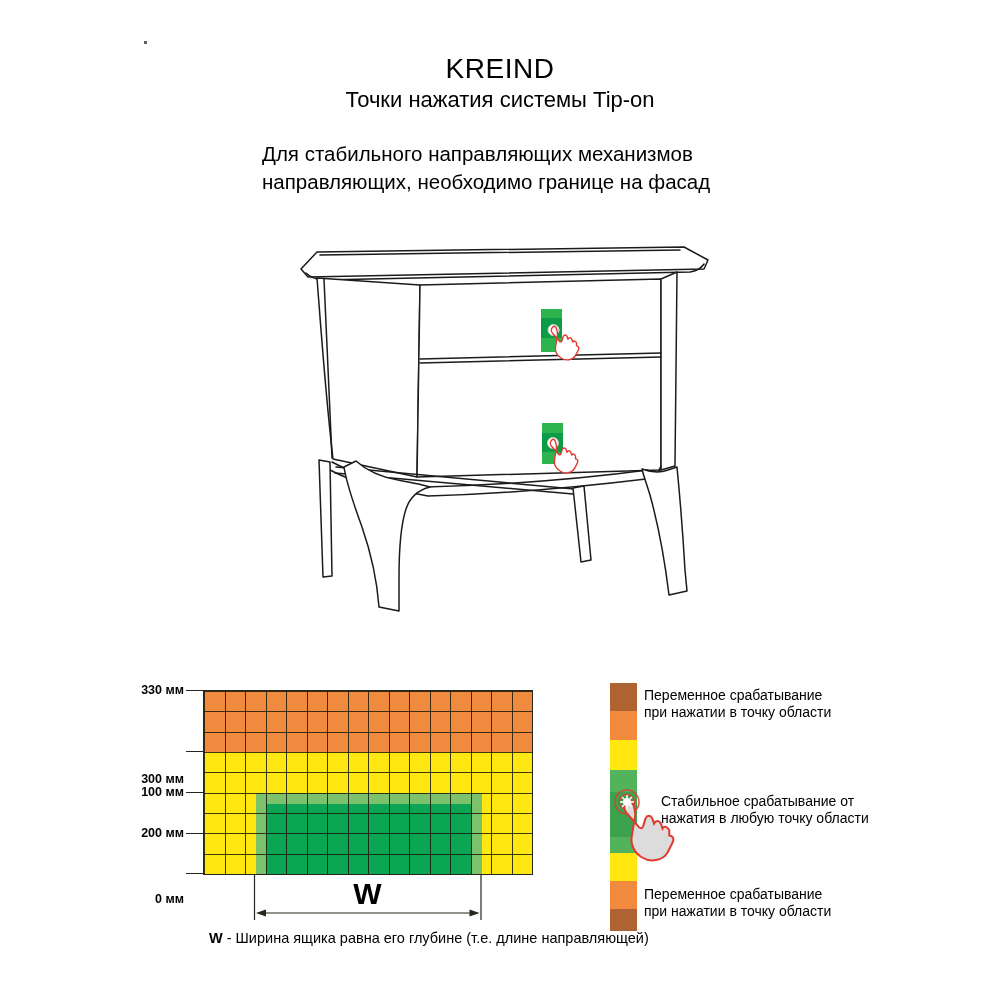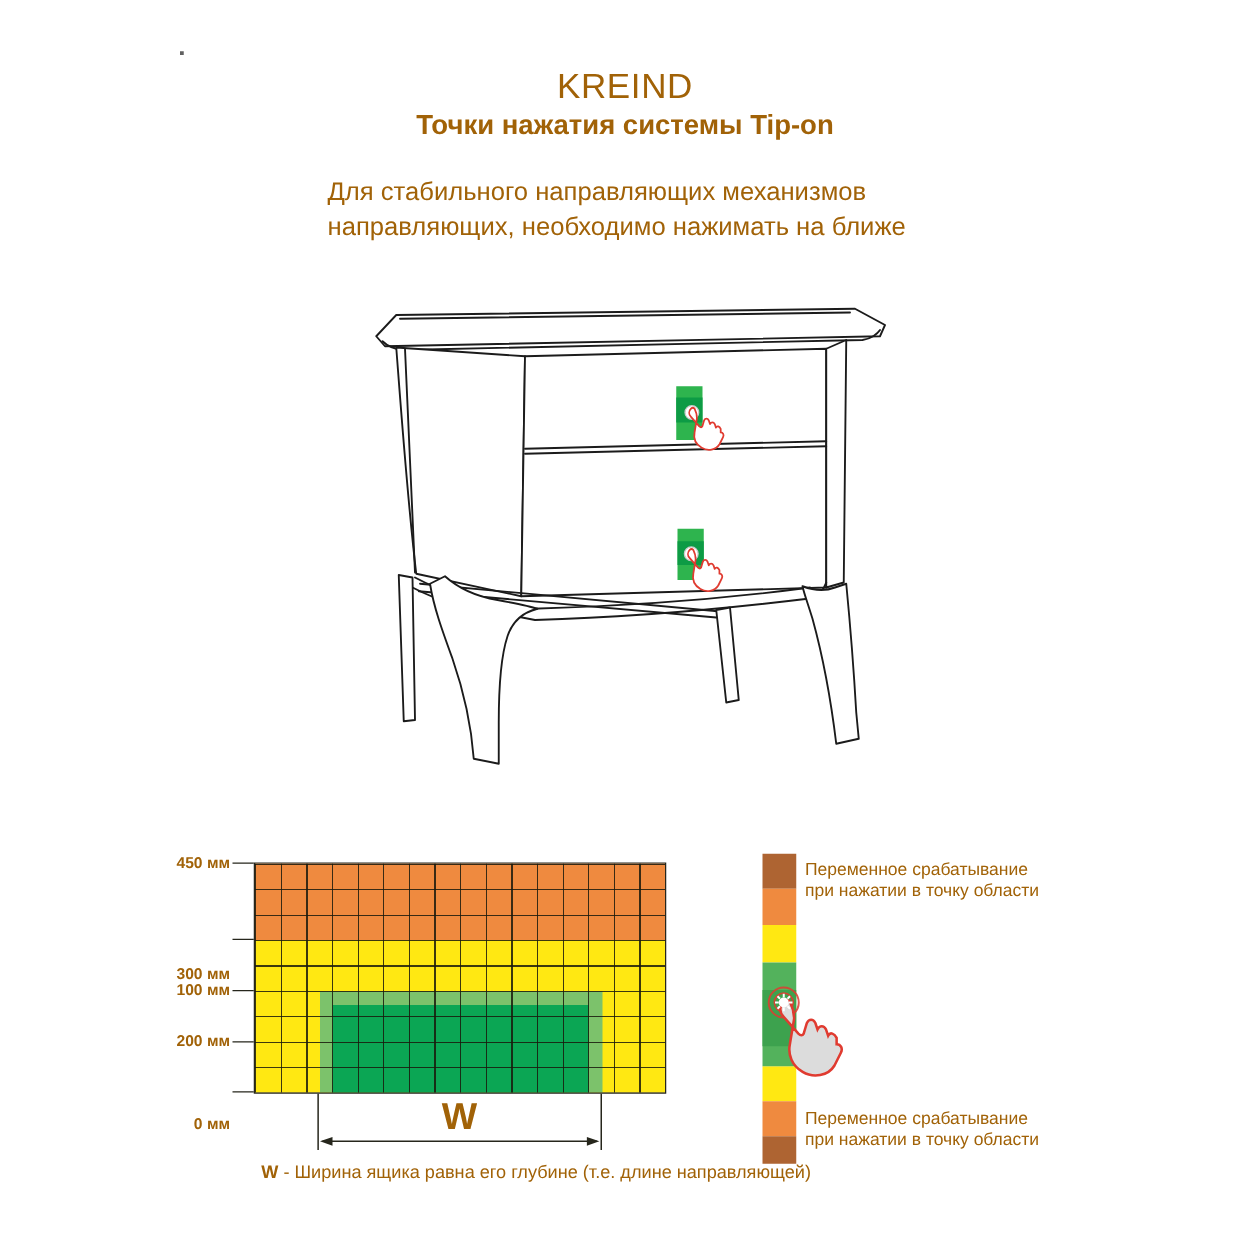--- a/index.html
+++ b/index.html
@@ -1,21 +1,21 @@
 <!DOCTYPE html>
 <html><head>
 <meta charset="utf-8">
 <style>
   html,body{margin:0;padding:0;background:#fff;}
   #page{position:relative;width:1000px;height:1000px;background:#ffffff;overflow:hidden;
-        font-family:"Liberation Sans", sans-serif;color:#a16207;}
+        font-family:"Liberation Sans", sans-serif;color:#000000;}
   .abs{position:absolute;}
   
   .brand{left:0;top:53px;width:1000px;text-align:center;font-size:28px;letter-spacing:.5px;}
-  .subtitle{left:0;top:87px;width:1000px;text-align:center;font-size:22px;font-weight:bold;}
+  .subtitle{left:0;top:87px;width:1000px;text-align:center;font-size:22px;}
   .descr{left:262px;top:140px;width:500px;font-size:20.5px;line-height:27.5px;}
   .stray-dot{left:144px;top:41px;width:3px;height:3px;background:#3a3a3a;opacity:.8;}
   
   .grid-area{left:203px;top:690px;width:328px;height:183px;border:1px solid #26261c;box-sizing:content-box;}
   .zone{position:absolute;}
   .z-orange{left:0;top:0;width:328px;height:61px;background:#ef8a3f;}
   .z-yellow{left:0;top:61px;width:328px;height:122px;background:#ffe812;}
   .z-green-border{left:51.5px;top:102.3px;width:226.5px;height:80.7px;background:#7cc26b;}
   .z-green-core{left:62px;top:113px;width:205px;height:70px;background:#0ba654;}
   .grid-lines{left:0;top:0;width:328px;height:183px;
@@ -48,21 +48,21 @@
 <body>
 
 <div id="page">
 
   <div class="abs stray-dot"></div>
 
   <div class="abs brand">KREIND</div>
   <div class="abs subtitle">Точки нажатия системы Tip-on</div>
   <div class="abs descr">
     <div>Для стабильного направляющих механизмов</div>
-    <div>направляющих, необходимо нажимать на ближе</div>
+    <div>направляющих, необходимо границе на фасад</div>
   </div>
 
   <svg class="abs" style="left:0;top:0;" width="1000" height="1000" viewBox="0 0 1000 1000" fill="none" stroke="#1b1b1b" stroke-width="1.5" stroke-linejoin="round" stroke-linecap="round">
     <defs>
       <symbol id="hand" viewBox="0 0 34 36" overflow="visible">
         <path d="M4,2 C2,4 2,7 4,9 L11,17 C12,18 13,18 13.5,17 L15,12 C16,10 18,10 19,12 L20,15
                  C21,13 23,13 24,15 L25,18 C26,16 28,17 29,19 L29,22 C31,22 32,24 31,26
                  L28,32 C25,37 18,38 13,35 C8,32 6,27 7,22 L9,10 C9,7 8,4 7,2 C6,1 5,1 4,2 Z"></path>
       </symbol>
     </defs>
@@ -120,21 +120,21 @@
     <div class="zone z-green-border"></div>
     <div class="zone z-green-core"></div>
     <div class="zone grid-lines"></div>
   </div>
 
   <div class="abs tick" style="top:690px"></div>
   <div class="abs tick" style="top:751px"></div>
   <div class="abs tick" style="top:792px"></div>
   <div class="abs tick" style="top:833px"></div>
   <div class="abs tick" style="top:873px"></div>
-  <div class="abs axis-label" style="top:683px">450 мм</div>
+  <div class="abs axis-label" style="top:683px">330 мм</div>
   <div class="abs axis-label" style="top:772px">300 мм</div>
   <div class="abs axis-label" style="top:785px">100 мм</div>
   <div class="abs axis-label" style="top:826px">200 мм</div>
   <div class="abs axis-label" style="top:892px">0 мм</div>
 
   <div class="abs w-label">W</div>
   <svg class="abs" style="left:240px;top:868px;" width="260" height="60" viewBox="0 0 260 60" stroke="#26261c" stroke-width="1.2" fill="#26261c">
     <line x1="14.5" y1="7" x2="14.5" y2="52"></line>
     <line x1="241" y1="7" x2="241" y2="52"></line>
     <line x1="18" y1="45" x2="237.5" y2="45"></line>
@@ -179,18 +179,22 @@
         <line x1="30" y1="30" x2="32" y2="32"></line>
       <line x1="22" y1="32" x2="24" y2="30"></line>
         <line x1="30" y1="24" x2="32" y2="22"></line>
     </g>
   </svg>
 
   <div class="abs legend-label ll-top">
     <div>Переменное срабатывание</div>
     <div>при нажатии в точку области</div>
   </div>
+  <div class="abs legend-label ll-mid">
+    <div>Стабильное срабатывание от</div>
+    <div>нажатия в любую точку области</div>
+  </div>
   <div class="abs legend-label ll-bot">
     <div>Переменное срабатывание</div>
     <div>при нажатии в точку области</div>
   </div>
 
 </div>
 
 </body></html>

